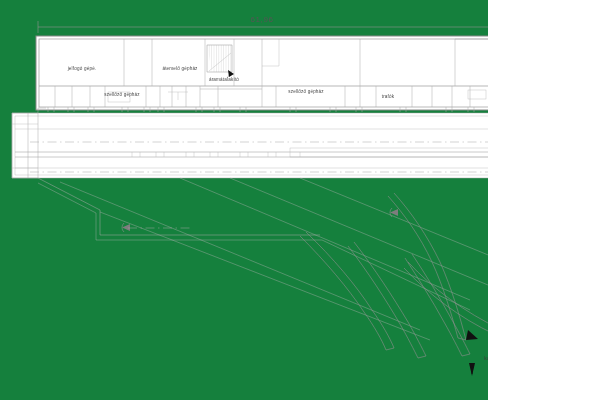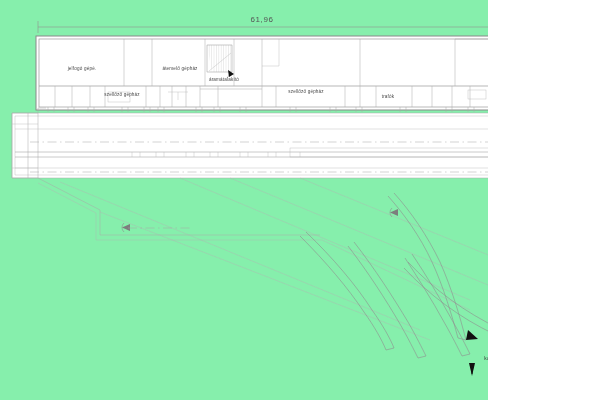--- a/index.html
+++ b/index.html
@@ -8,21 +8,21 @@
     padding: 0;
     background: #ffffff;
   }
   body {
     font-family: "Liberation Sans", sans-serif;
   }
   #plan-root {
     position: relative;
     width: 488px;
     height: 400px;
-    background: #86efac;
+    background: #15803d;
     overflow: hidden;
   }
   svg.plan-canvas {
     position: absolute;
     left: 0;
     top: 0;
     width: 600px;
     height: 400px;
     display: block;
   }

